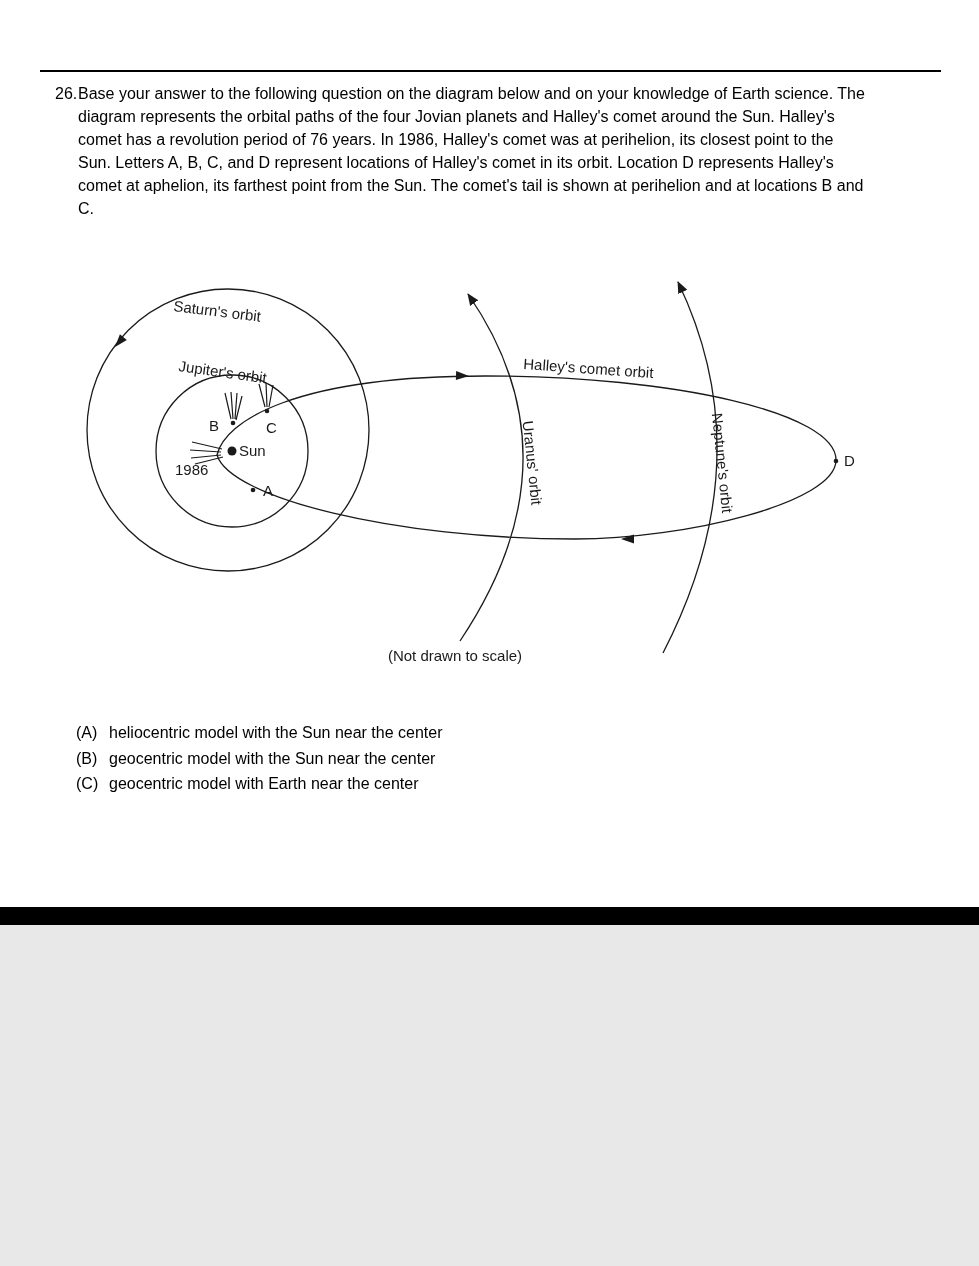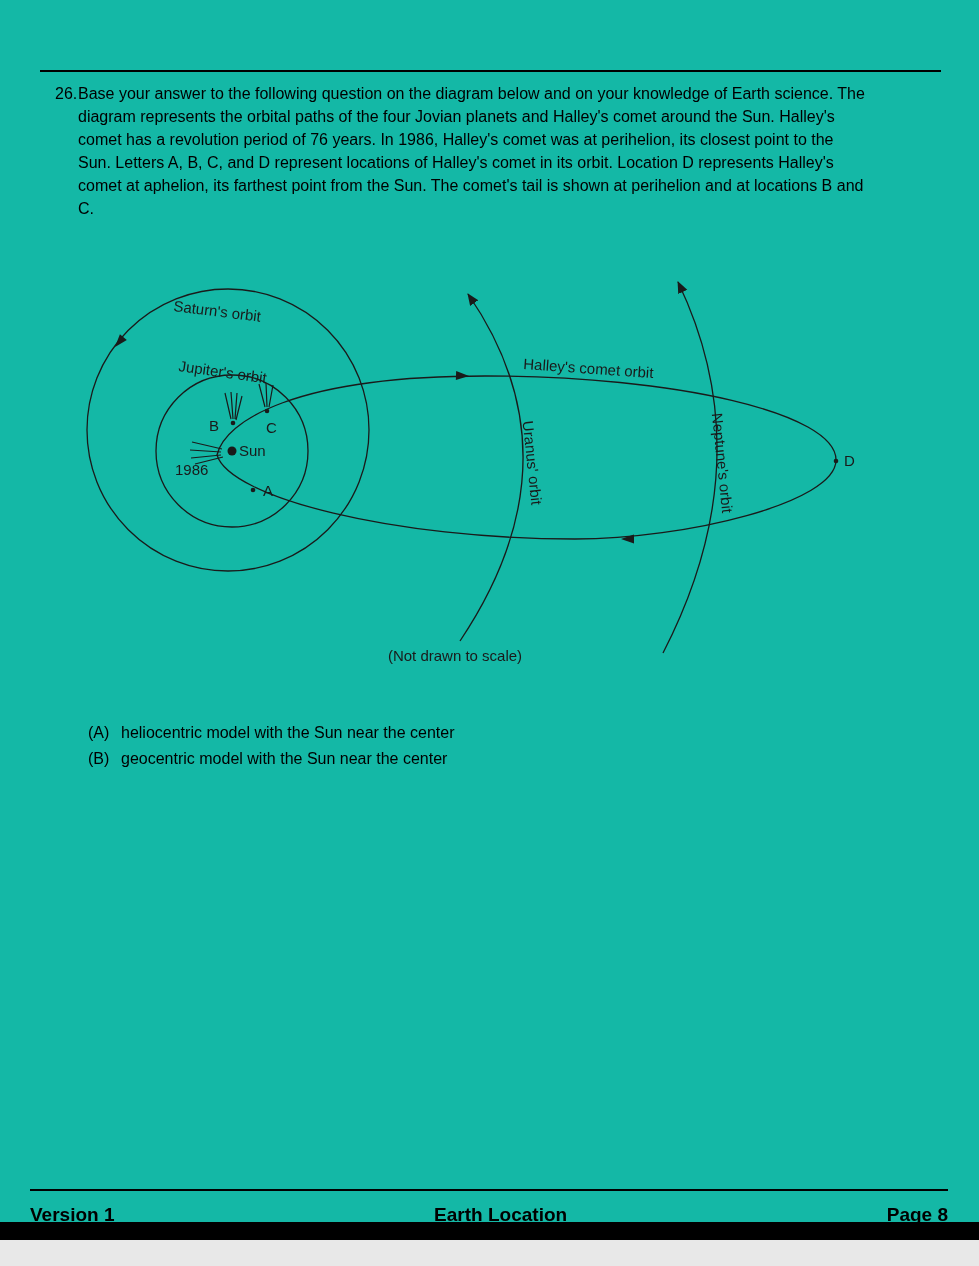--- a/index.html
+++ b/index.html
@@ -1,19 +1,19 @@
 <!DOCTYPE html>
 <html><head>
 <meta charset="utf-8">
 <style>
   html,body { margin:0; padding:0; background:#e8e8e8; }
   .page {
     position:relative;
-    width:979px; height:1240px;
-    background:#14b8a6;
+    width:979px; height:925px;
+    background:#ffffff;
     font-family:"Liberation Sans", sans-serif;
     color:#000;
     overflow:hidden;
   }
   .top-rule {
     position:absolute; left:40px; top:70px;
     width:901px; height:2px; background:#000;
   }
   .question {
     position:absolute; left:55px; top:82px; width:822px;
@@ -26,21 +26,21 @@
   }
   .diagram svg text {
     font-family:"Liberation Sans", sans-serif;
     font-size:15px;
     fill:#1a1a1a;
   }
   .prompt {
     position:absolute; left:88px; top:688px; font-size:16px;
   }
   .choices {
-    position:absolute; left:88px; top:720px;
+    position:absolute; left:76px; top:720px;
     font-size:16px; line-height:25.5px;
   }
   .choice-letter { display:inline-block; width:33px; }
   .footer-rule {
     position:absolute; left:30px; top:1189px;
     width:918px; height:2px; background:#000;
   }
   .footer {
     position:absolute; left:30px; top:1204px; width:918px;
     display:flex; justify-content:space-between; align-items:center;
@@ -115,20 +115,23 @@
   </div>
 
 
   <div class="choices">
     <div class="choice">
       <span class="choice-letter">(A)</span><span>heliocentric model with the Sun near the center</span>
     </div>
     <div class="choice">
       <span class="choice-letter">(B)</span><span>geocentric model with the Sun near the center</span>
     </div>
+    <div class="choice">
+      <span class="choice-letter">(C)</span><span>geocentric model with Earth near the center</span>
+    </div>
   </div>
 
   <div class="footer-rule"></div>
 
   <div class="footer">
     <span>Version 1</span>
     <span>Earth Location</span>
     <span>Page 8</span>
   </div>
 

